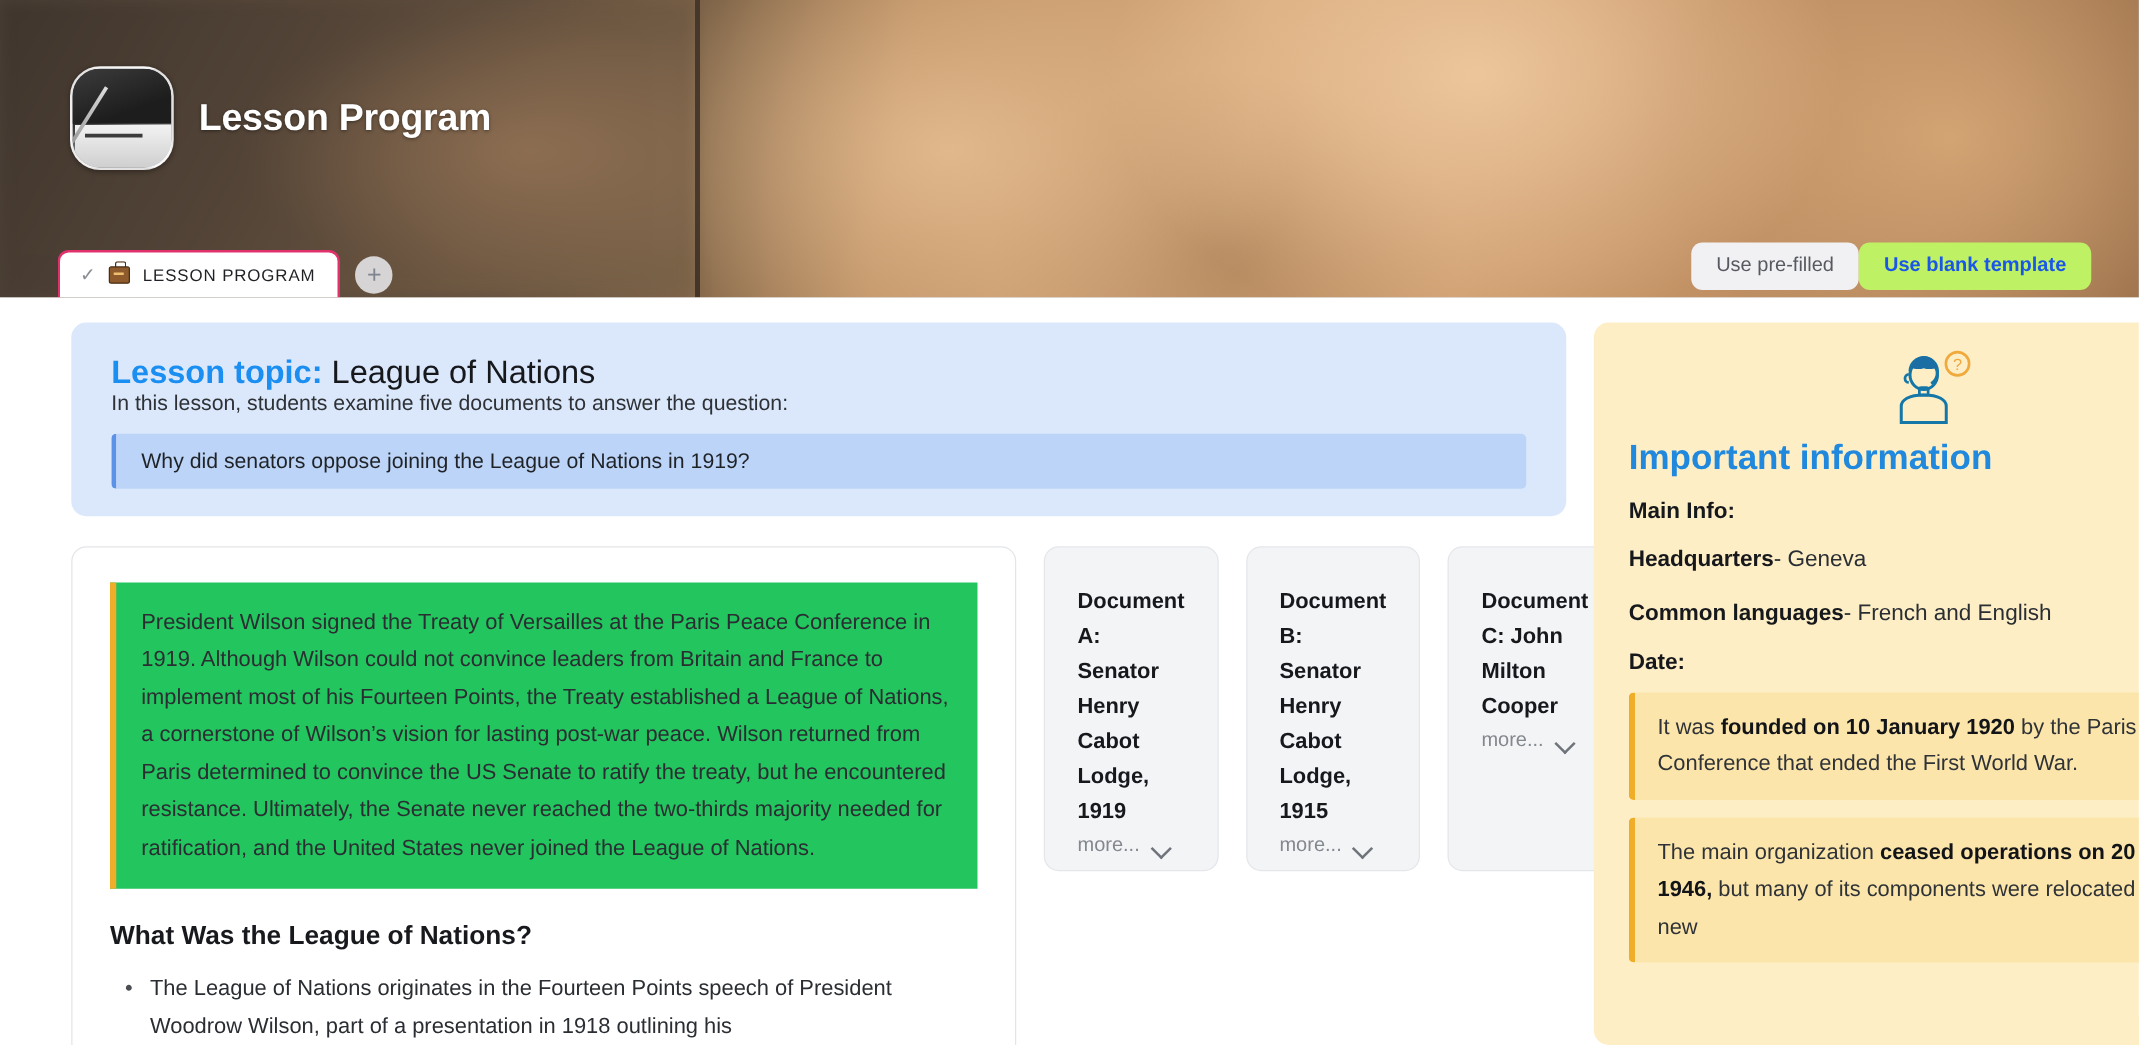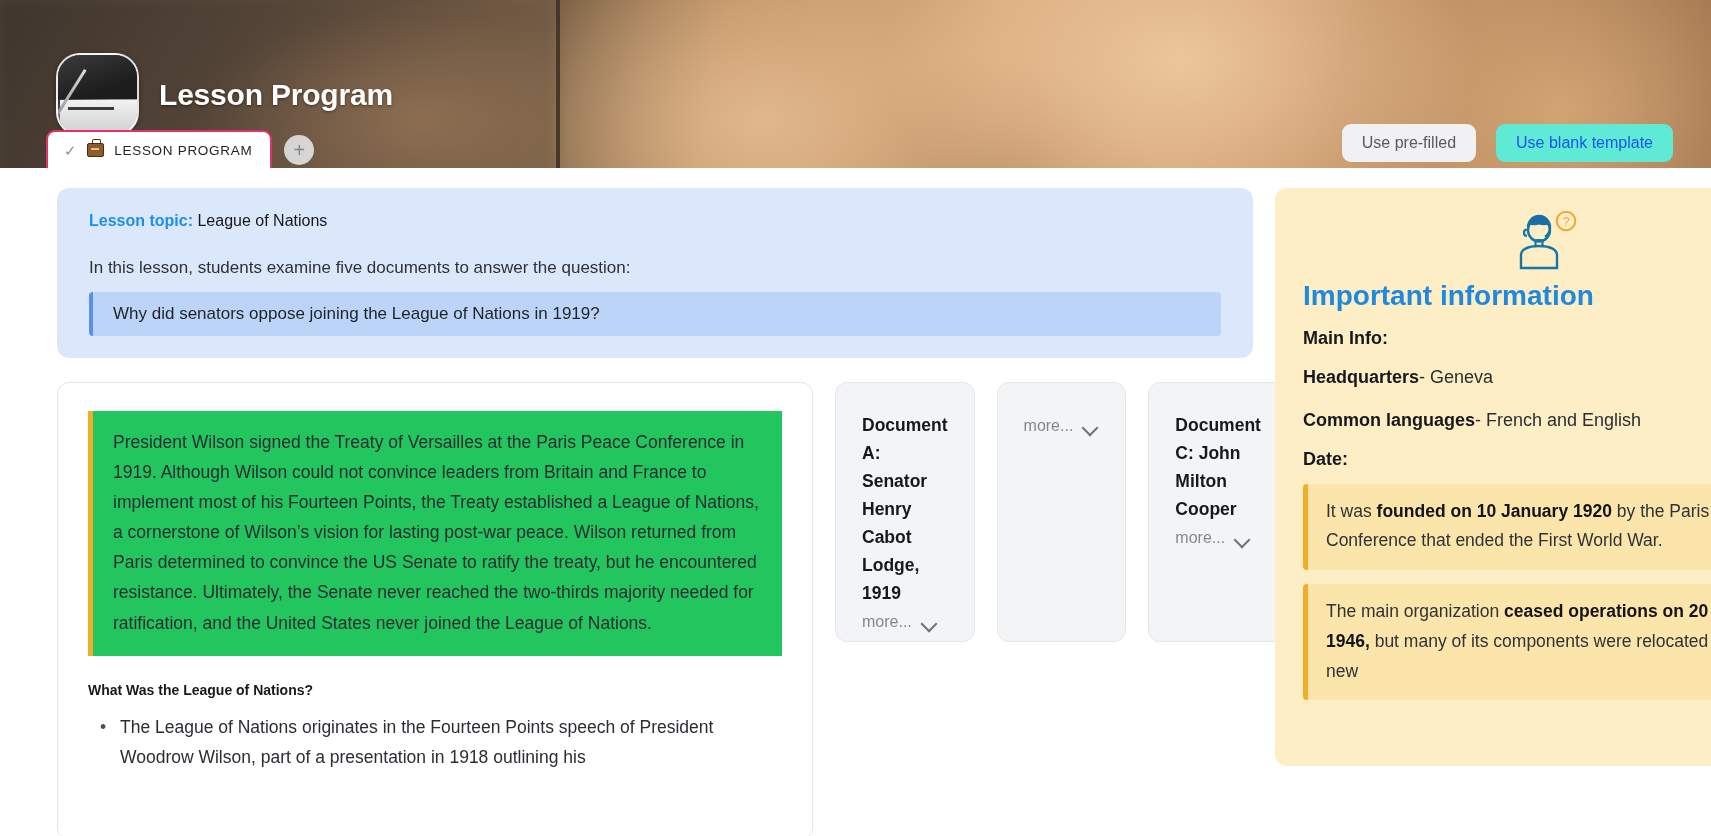--- a/index.html
+++ b/index.html
@@ -7,21 +7,21 @@
     width: 1711px; height: 836px;
     overflow: hidden;
     font-family: "Liberation Sans", sans-serif;
     background: #ffffff;
   }
 
   
   .banner {
     position: relative;
     width: 1711px;
-    height: 168px;
+    height: 238px;
     overflow: hidden;
     background: #6b5a44;
   }
   .banner-photo {
     position: absolute;
     inset: 0;
     background:
       radial-gradient(ellipse 420px 300px at 1180px 60px, rgba(236,200,160,.95), rgba(196,150,108,0) 70%),
       radial-gradient(ellipse 380px 260px at 760px 120px, rgba(226,188,146,.9), rgba(196,150,108,0) 72%),
       radial-gradient(ellipse 300px 240px at 1560px 110px, rgba(214,170,124,.85), rgba(180,134,92,0) 75%),
@@ -150,21 +150,21 @@
   .btn {
     height: 38px; padding: 0 20px;
     border-radius: 9px;
     font-size: 16px;
     display: flex; align-items: center;
     border: none;
     cursor: pointer;
     font-family: inherit;
   }
   .btn-secondary { background: #f1f1f3; color: #56595f; }
-  .btn-primary { background: #5eead4; color: #1a56e8; font-weight: normal; margin-left: 20px; }
+  .btn-primary { background: #bef264; color: #1a56e8; font-weight: bold; }
 
   
   .page {
     position: relative;
     width: 1711px; height: 598px;
     background: #fff;
     padding: 20px 0 0 0;
   }
   .cols {
     display: flex;
@@ -175,21 +175,21 @@
   .col-left { width: 1196px; flex: none; }
   .col-right { width: 536px; flex: none; }
 
   
   .topic-card {
     background: #dbe8fb;
     border-radius: 12px;
     padding: 24px 32px 22px 32px;
     margin-bottom: 24px;
   }
-  .topic-title { font-size: 16px; color: #16181c; margin-bottom: 28px; }
+  .topic-title { font-size: 26px; color: #16181c; margin-bottom: 0; }
   .topic-title .label { color: #1b8ef2; font-weight: bold; }
   .topic-title .value { font-weight: normal; }
   .topic-sub { font-size: 17px; color: #2e3136; margin-bottom: 14px; }
   .topic-question {
     background: #bcd4f7;
     border-left: 4px solid #5b92e8;
     border-radius: 4px;
     padding: 12px 20px;
     font-size: 17px;
     color: #1f2328;
@@ -213,21 +213,21 @@
   .callout {
     background: #22c55e;
     border-left: 5px solid #f0ad2a;
     border-radius: 0;
     padding: 16px 20px 18px 20px;
     font-size: 17.5px;
     line-height: 1.72;
     color: #2a2d32;
     margin-bottom: 26px;
   }
-  .sect-h { font-size: 14px; font-weight: bold; color: #17191d; margin-bottom: 14px; }
+  .sect-h { font-size: 21px; font-weight: bold; color: #17191d; margin-bottom: 14px; }
   .bullets { list-style: none; }
   .bullets li {
     position: relative;
     padding-left: 32px;
     font-size: 17.5px;
     line-height: 1.72;
     color: #2a2d32;
   }
   .bullets li::before {
     content: "•";
@@ -352,20 +352,21 @@
 
         <div class="doc-list">
           <div class="doc-card">
             <div class="doc-title">Document A: Senator Henry Cabot Lodge, 1919</div>
             <div class="doc-more">
               <span>more...</span>
               <span class="chev"></span>
             </div>
           </div>
           <div class="doc-card">
+            <div class="doc-title">Document B: Senator Henry Cabot Lodge, 1915</div>
             <div class="doc-more">
               <span>more...</span>
               <span class="chev"></span>
             </div>
           </div>
           <div class="doc-card">
             <div class="doc-title">Document C: John Milton Cooper</div>
             <div class="doc-more">
               <span>more...</span>
               <span class="chev"></span>

